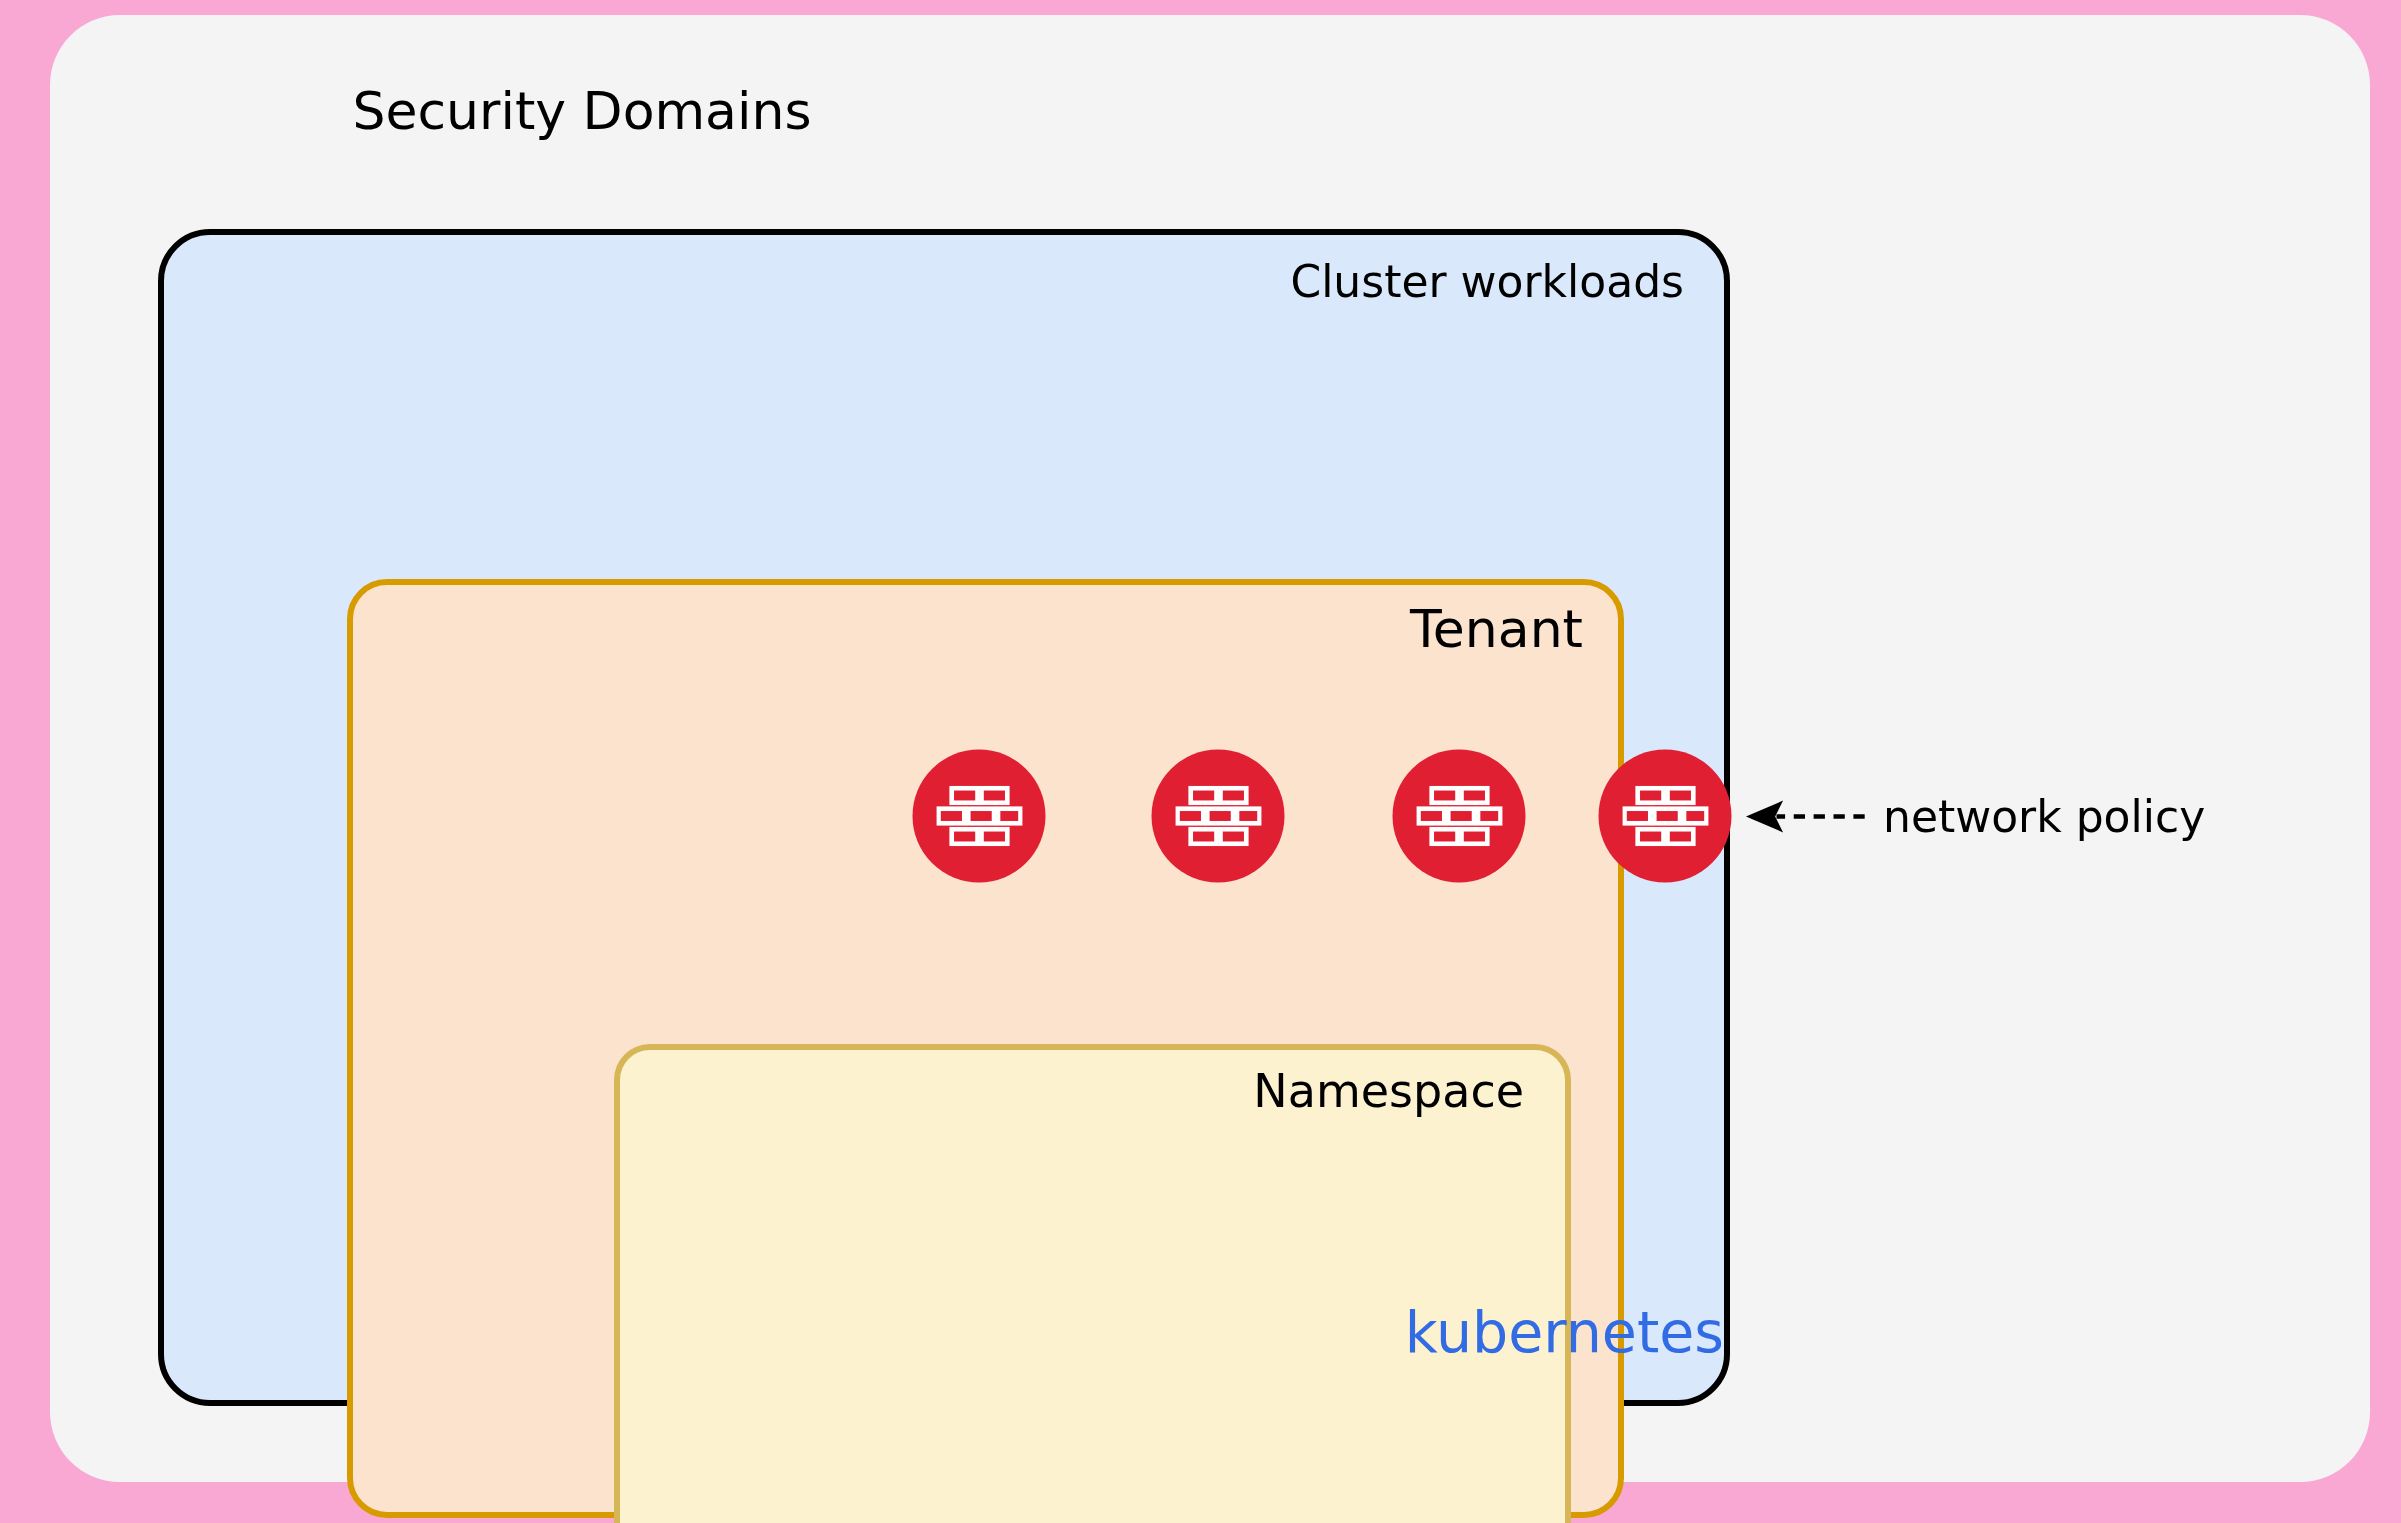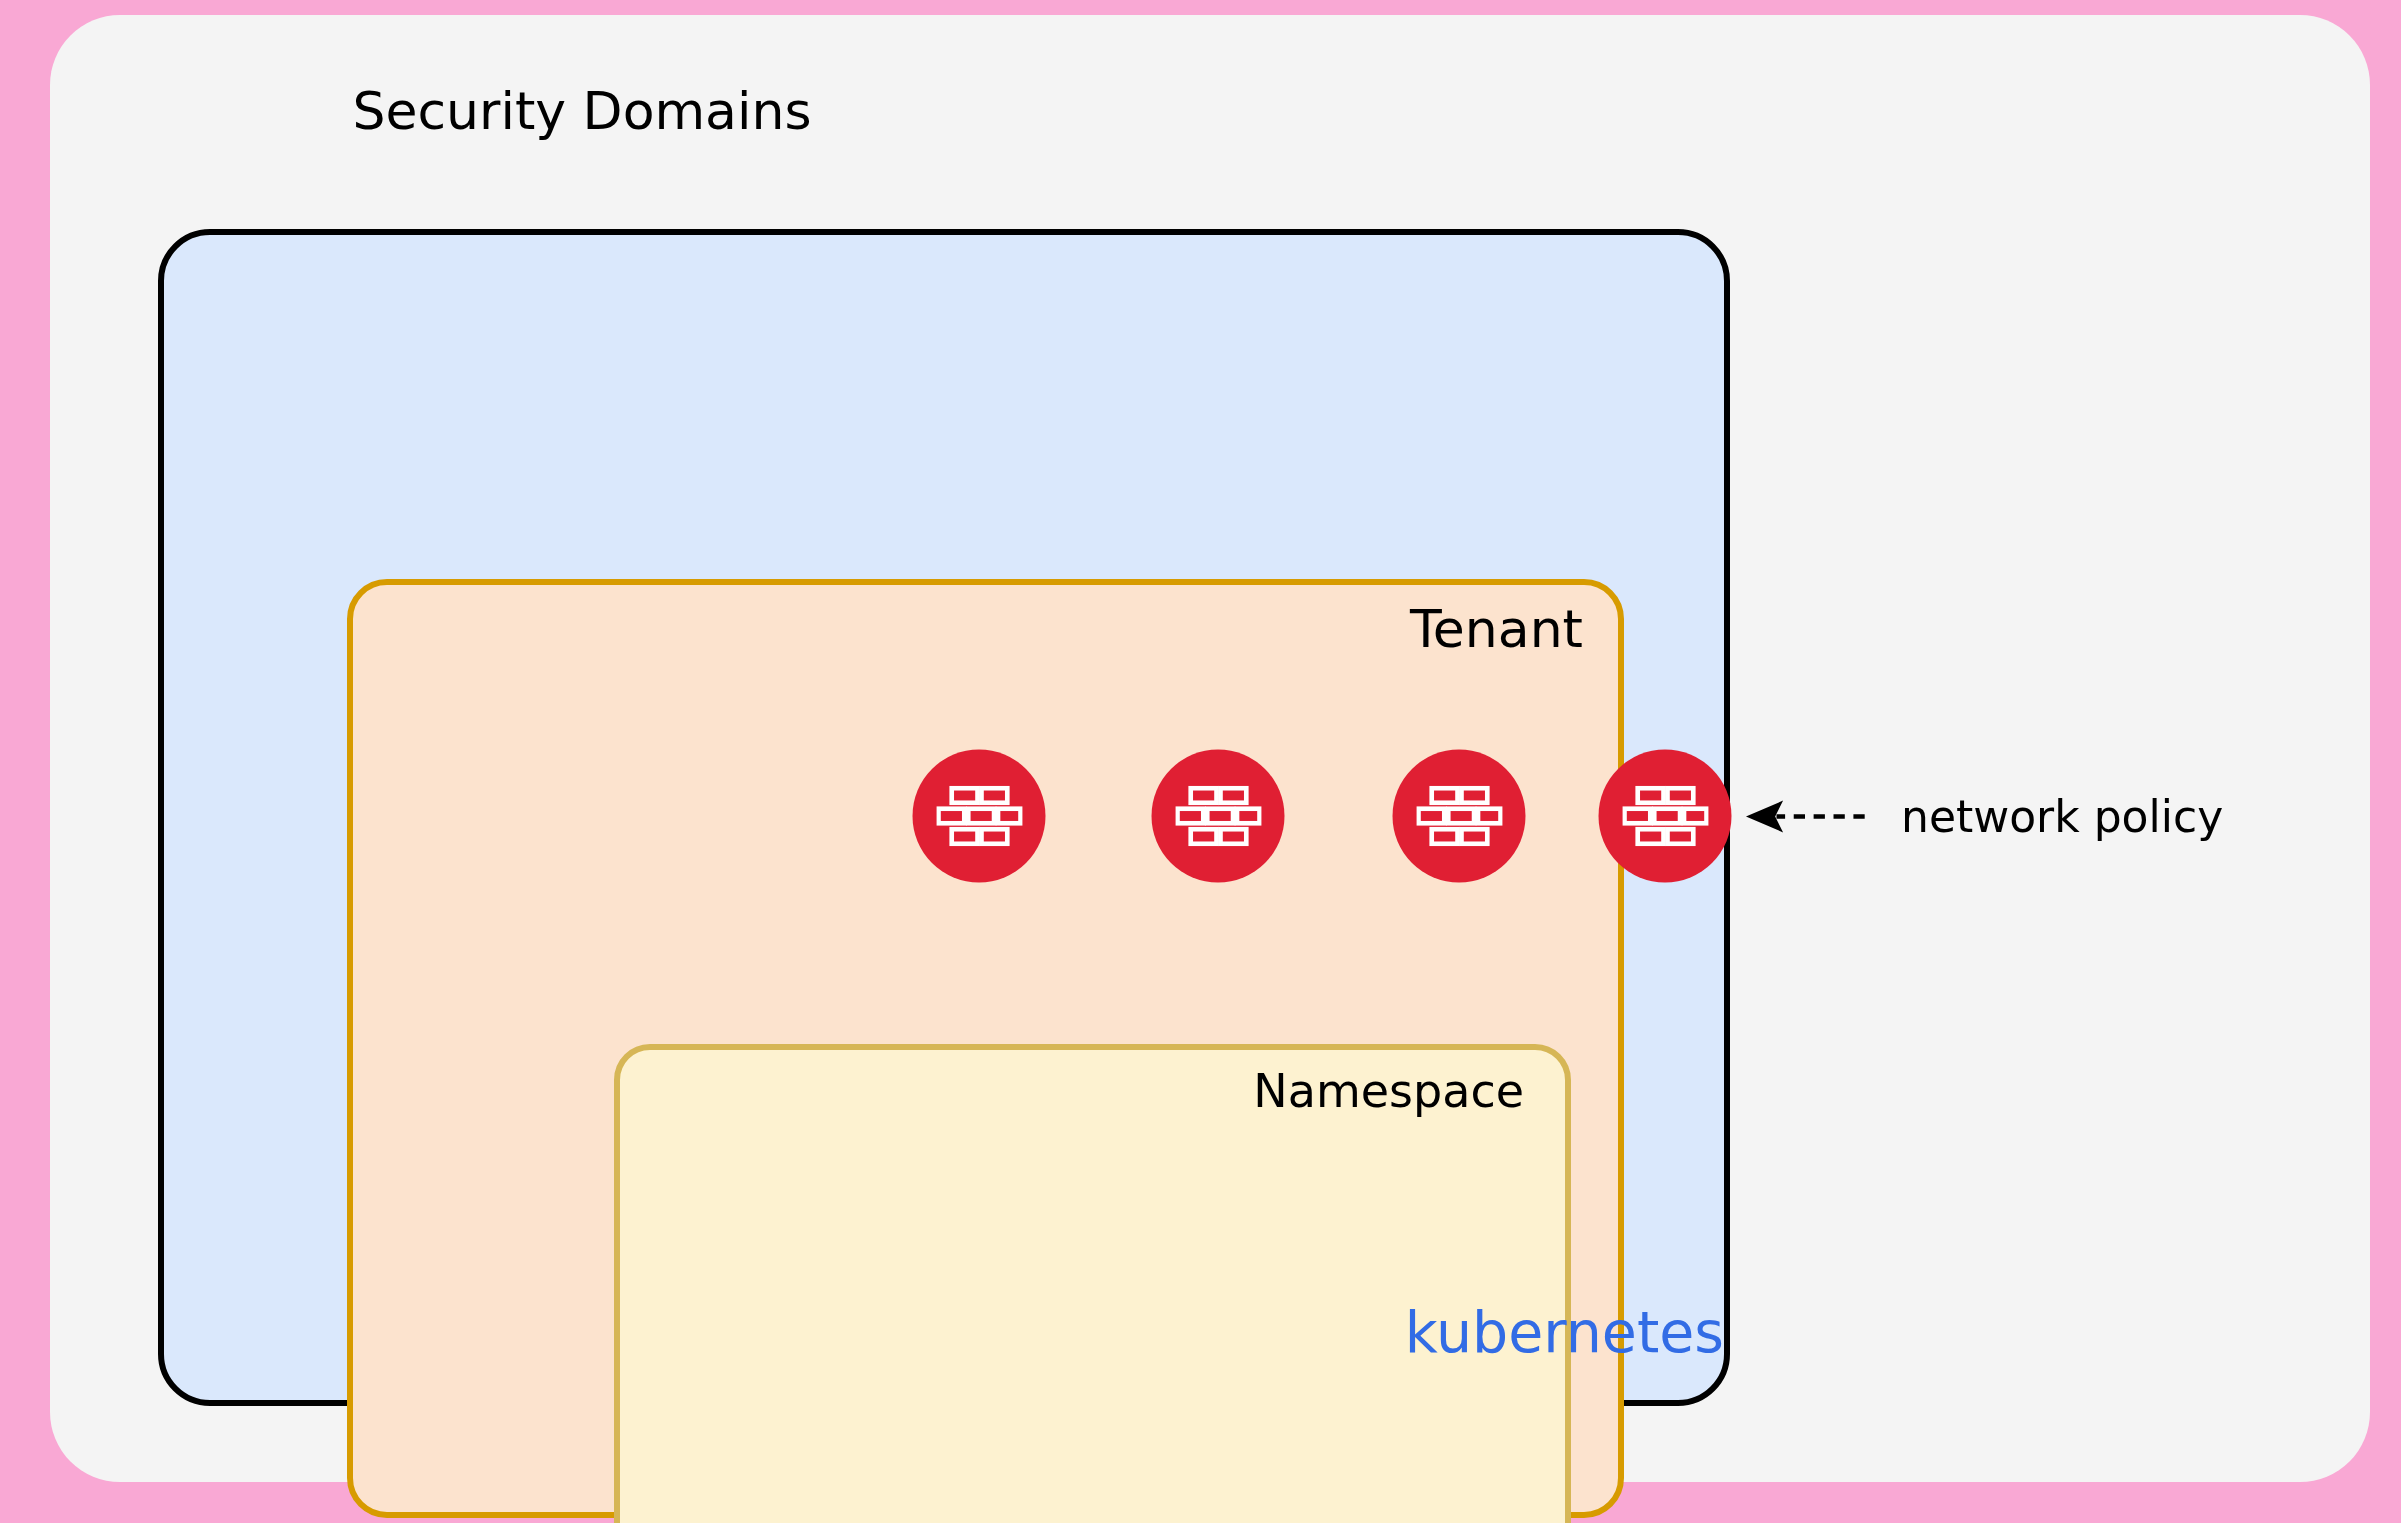--- a/index.html
+++ b/index.html
@@ -136,33 +136,34 @@
     transform: translateY(-50%);
     display: flex;
     align-items: center;
     height: 80px;
   }
   .annotation .arrow-svg { display: block; }
   .annotation-label {
     font-size: 44px;
     color: #000000;
     white-space: nowrap;
-    margin-left: 33px;
+    margin-left: 15px;
   }
 </style>
 </head>
 <body>
 
 <div id="canvas">
 
   <div class="outer-frame">
 
     <div class="outer-title">Security Domains</div>
 
     <div class="cluster-box">
+      <div class="cluster-title">Cluster workloads</div>
 
       <div class="tenant-box">
         <div class="tenant-title">Tenant</div>
 
         <div class="namespace-box">
           <div class="namespace-title">Namespace</div>
 
         </div>
       </div>
 

